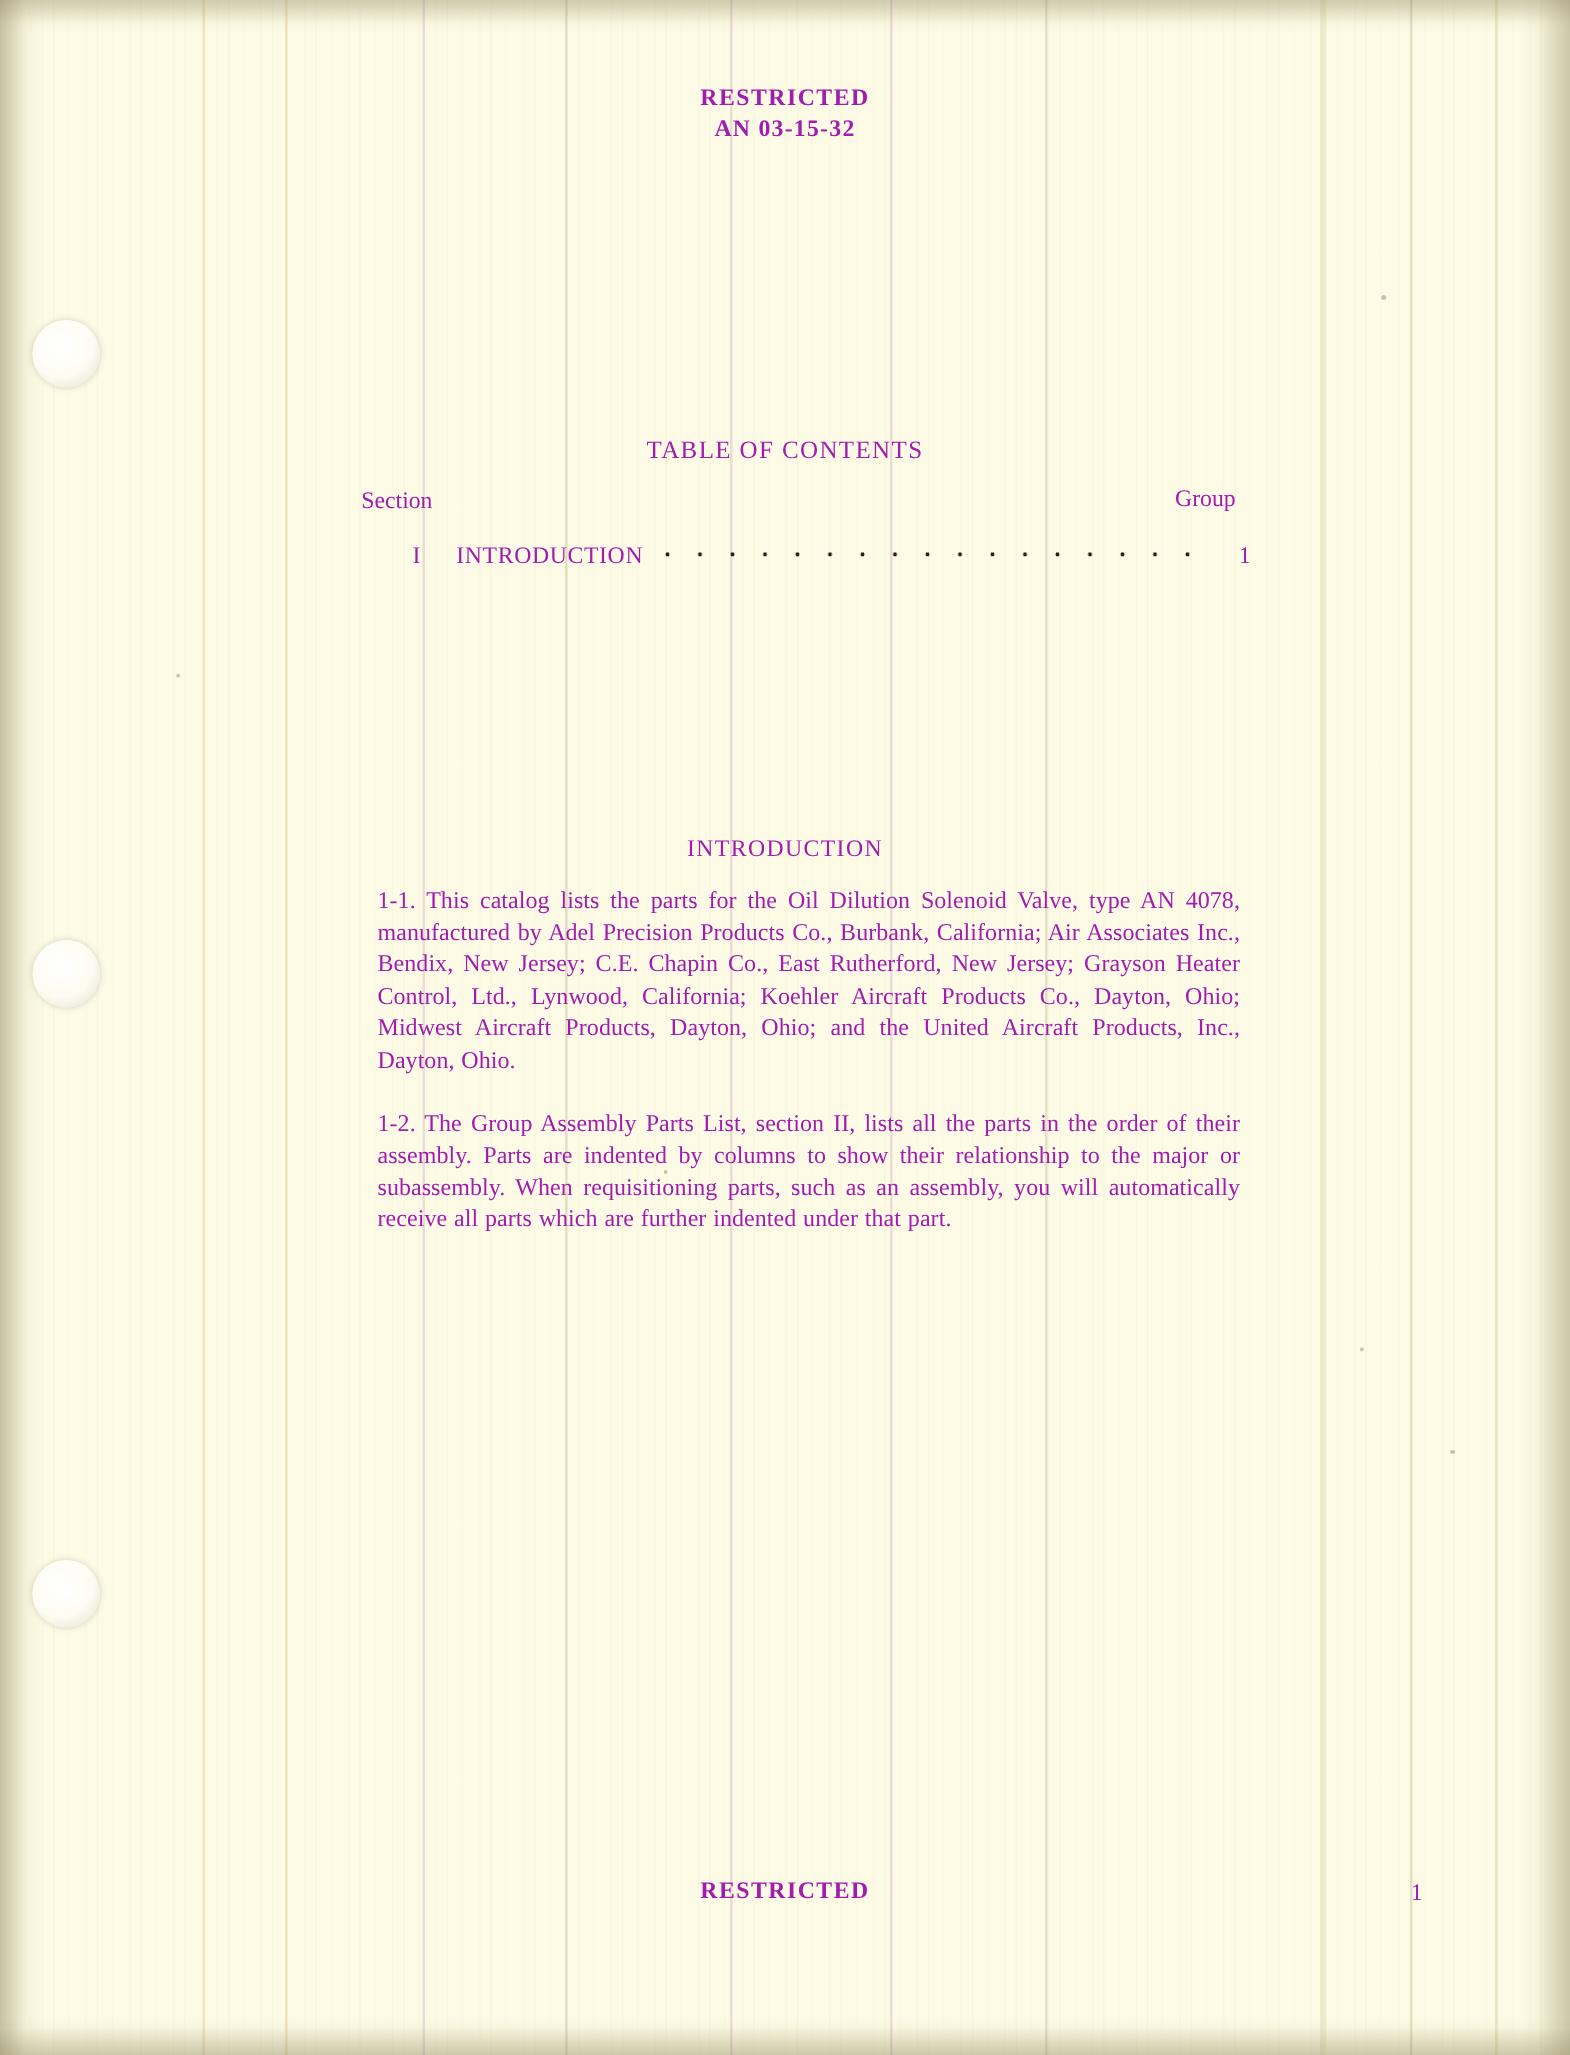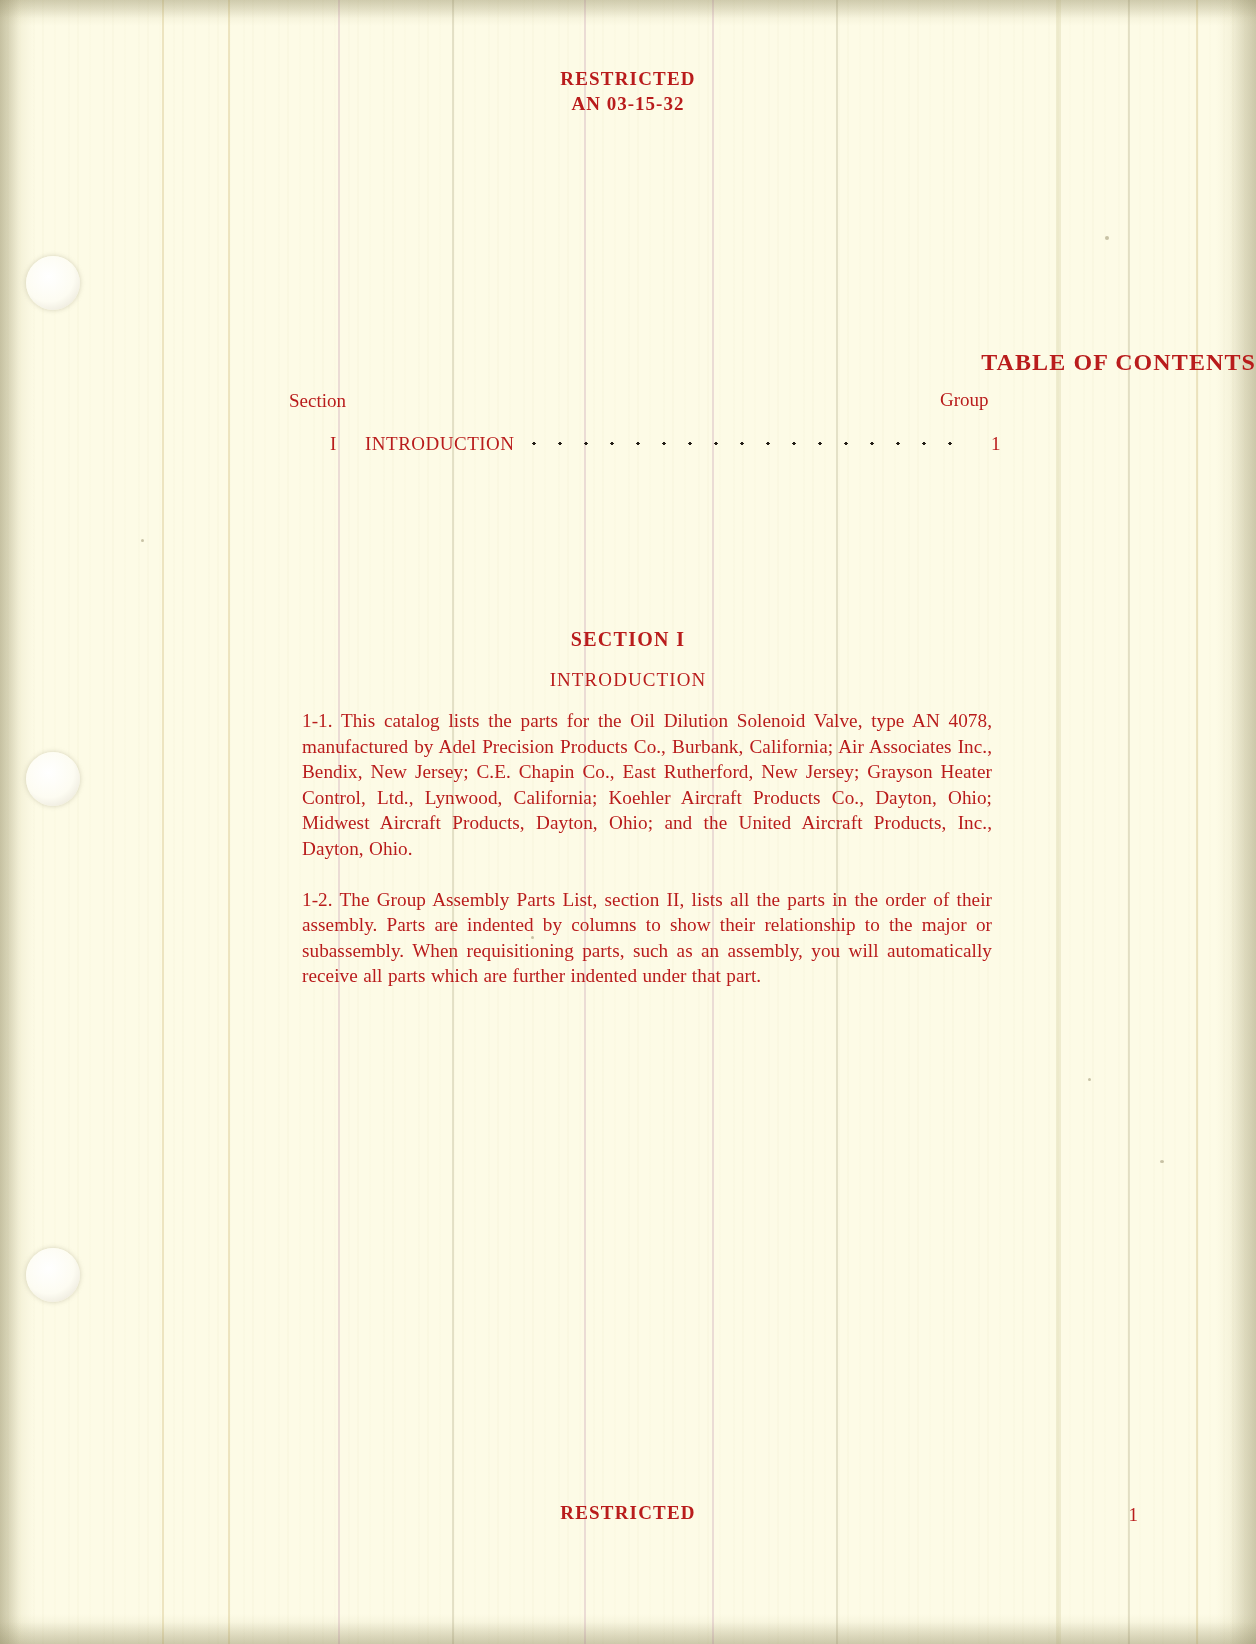--- a/index.html
+++ b/index.html
@@ -8,21 +8,21 @@
     background: #6b6b63;
   }
   .page {
     position: relative;
     width: 1256px;
     height: 1644px;
     margin: 0 auto;
     background: #fdfbe4;
     overflow: hidden;
     font-family: "Liberation Serif", "DejaVu Serif", serif;
-    color: #b91c1c;
+    color: #a21caf;
   }
 
   
   .paper-base {
     position: absolute;
     inset: 0;
     background:
       linear-gradient(90deg,
         rgba(214,208,170,0.55) 0px, rgba(252,250,228,0.0) 34px),
       linear-gradient(270deg,
@@ -129,24 +129,23 @@
   .hdr-doc {
     top: 93px;
     font-size: 19px;
     letter-spacing: 1.0px;
   }
 
   .toc-title {
     position: absolute;
     top: 349px;
     left: 0; right: 0;
-    text-align: right;
-    font-size: 24px;
+    text-align: center;
+    font-size: 20px;
     letter-spacing: 1.1px;
-    font-weight: bold;
   }
 
   .toc-head-section {
     position: absolute;
     top: 390px;
     left: 289px;
     font-size: 19px;
   }
   .toc-head-page {
     position: absolute;
@@ -296,21 +295,20 @@
     <div class="toc-head-page">Group</div>
 
     <div class="toc-row r1">
       <span class="toc-num">I</span>
       <span class="toc-label">INTRODUCTION</span>
       <span class="toc-leader"></span>
       <span class="toc-page">1</span>
     </div>
 
 
-    <div class="section-title">SECTION I</div>
     <div class="section-sub">INTRODUCTION</div>
 
     <div class="body-block p-1">
       <p class="para">1-1.  This catalog lists the parts for the Oil Dilution Solenoid Valve, type AN 4078, manufactured by Adel Precision Products Co., Burbank, California; Air Associates Inc., Bendix, New Jersey; C.E. Chapin Co., East Rutherford, New Jersey; Grayson Heater Control, Ltd., Lynwood, California; Koehler Aircraft Products Co., Dayton, Ohio; Midwest Aircraft Products, Dayton, Ohio; and the United Aircraft Products, Inc., Dayton, Ohio.</p>
       <p class="para">1-2.  The Group Assembly Parts List, section II, lists all the parts in the order of their assembly.  Parts are indented by columns to show their relationship to the major or subassembly.  When requisitioning parts, such as an assembly, you will automatically receive all parts which are further indented under that part.</p>
     </div>
 
     <div class="ftr-restricted">RESTRICTED</div>
     <div class="ftr-pageno">1</div>
 

